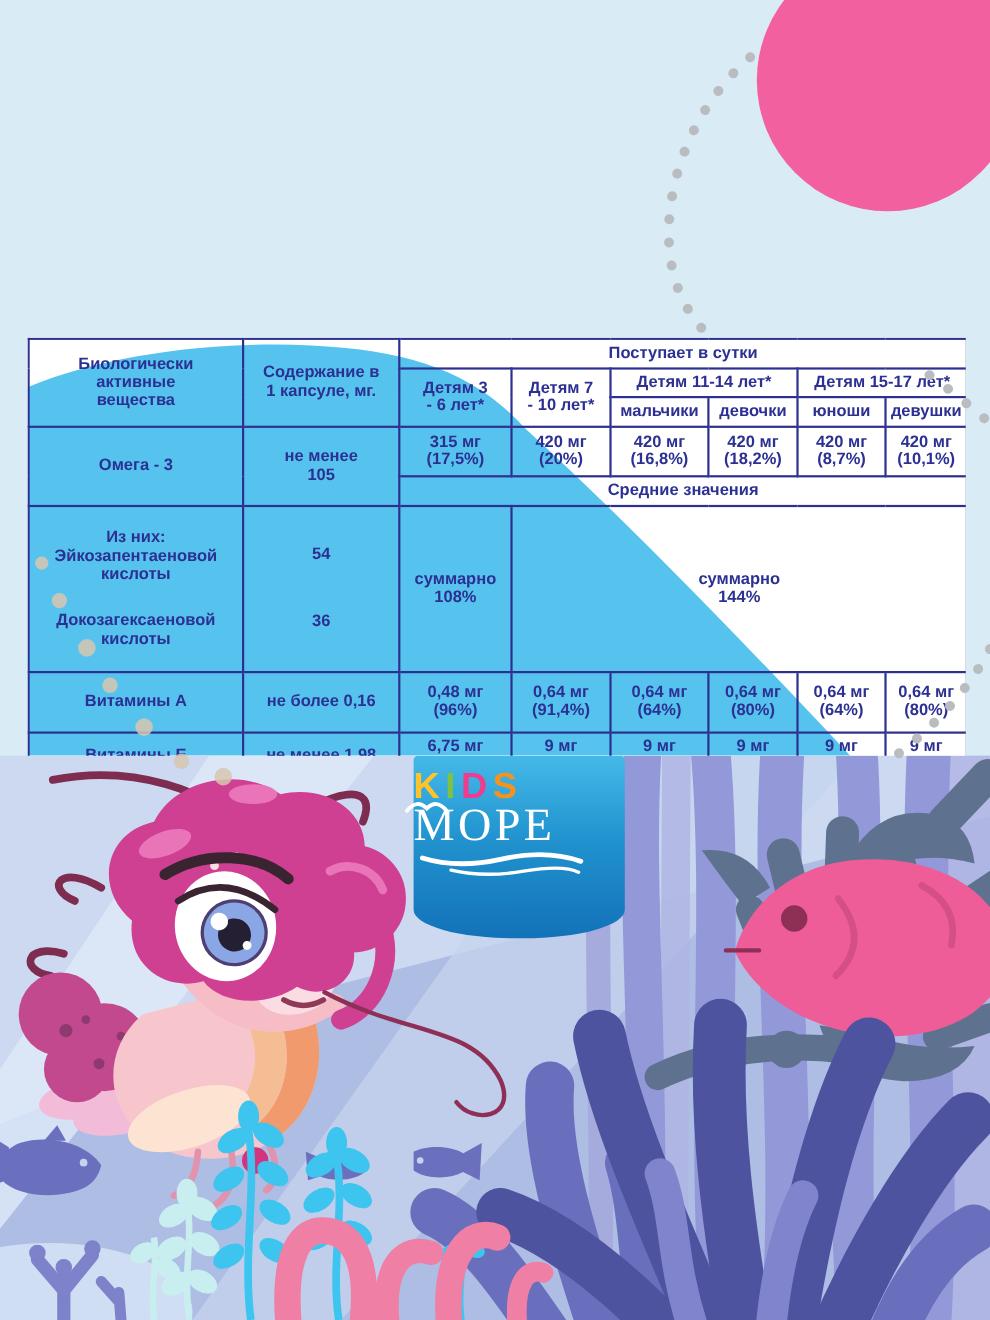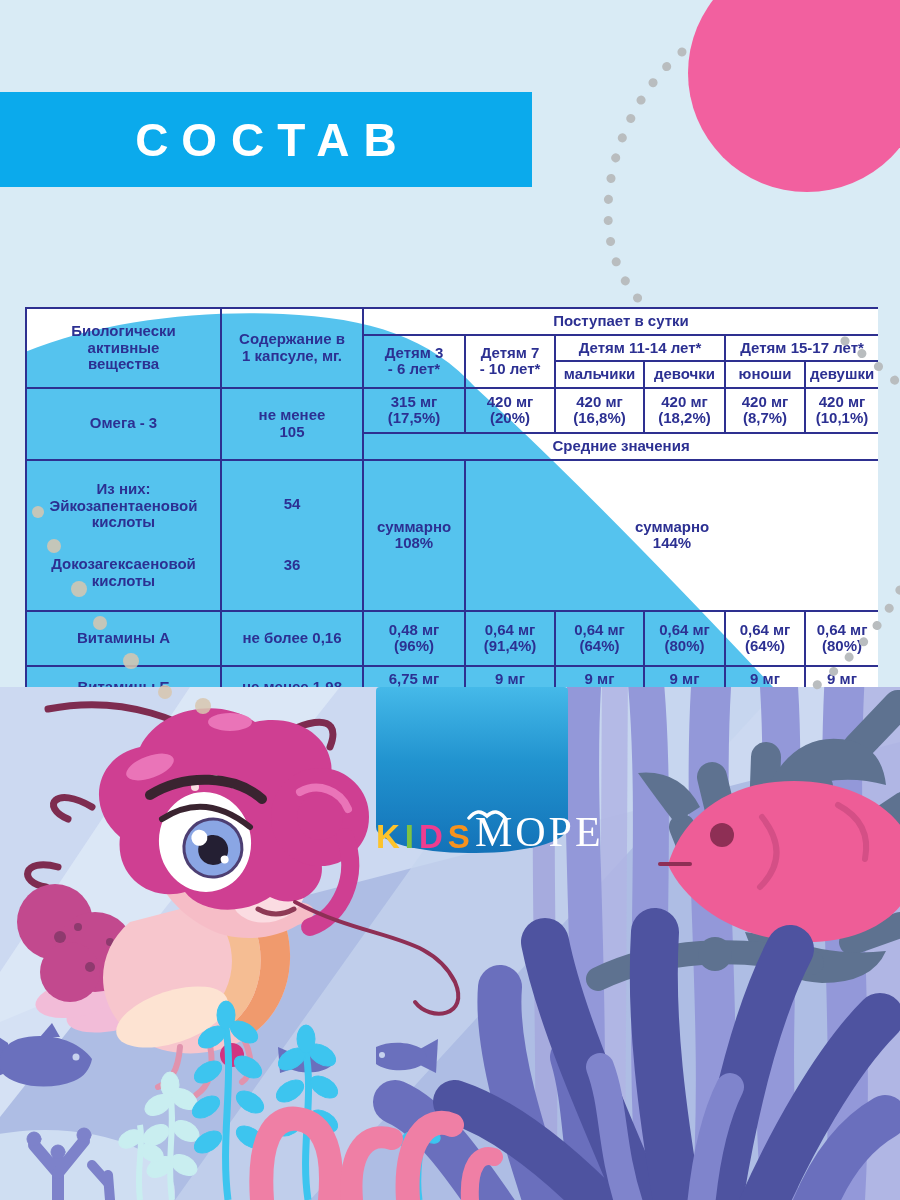--- a/index.html
+++ b/index.html
@@ -25,40 +25,37 @@
   .stack-top{margin-bottom:9px;}
   .amt-top{margin-bottom:28px;}
   
   .deco{position:absolute;left:0;top:0;z-index:4;pointer-events:none;}
   
   .scene{position:absolute;left:0;top:687px;z-index:1;}
   
   .logo-badge{position:absolute;left:376px;top:687px;width:192px;height:166px;z-index:2;
         background:linear-gradient(180deg,#45b9e9 0%,#2193cf 45%,#1372b8 100%);
         border-radius:4px 4px 48% 48% / 4px 4px 26px 26px;
-        display:flex;flex-direction:row;align-items:flex-end;box-sizing:border-box;}
+        display:flex;flex-direction:column;align-items:flex-start;padding-top:10px;box-sizing:border-box;}
   .kids{font-size:33px;font-weight:900;letter-spacing:5px;line-height:1;}
   .kids .k{color:#fdc32a;} .kids .i{color:#7dc242;} .kids .d{color:#ee3d8f;} .kids .s{color:#f6921e;}
   .doktor{font-family:"Liberation Serif",serif;color:#ffffff;font-size:29px;letter-spacing:3px;
         line-height:1.15;margin-top:4px;}
   .more-row{position:relative;font-family:"Liberation Serif",serif;color:#ffffff;font-size:42px;
         letter-spacing:3px;line-height:1.0;}
   .gull{position:absolute;left:-8px;top:-6px;}
   .waves{margin-top:2px;}
 </style>
 </head>
 <body>
 
 <div class="page">
 
   <div class="pink-circle"></div>
 
-  <div class="title-bar">
-    <span>СОСТАВ</span>
-  </div>
 
   <svg class="scene" width="900" height="513" viewBox="0 0 900 513">
     <rect x="0" y="0" width="900" height="513" fill="#aebde4"></rect>
     <g>
       <path d="M 0 0 H 900 V 55 L 300 210 L 0 335 Z" fill="#ccd9f1"></path>
       <path d="M 540 0 H 780 L 310 513 H 175 Z" fill="#c6d4ee" opacity="0.75"></path>
       <path d="M 190 0 H 340 L 0 430 V 285 Z" fill="#dfeaf8" opacity="0.8"></path>
       <ellipse cx="45" cy="505" rx="130" ry="62" fill="#cfdef2"></ellipse>
     </g>
 

